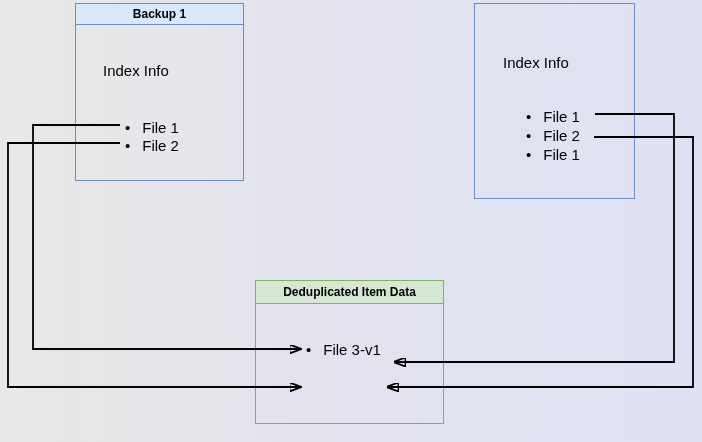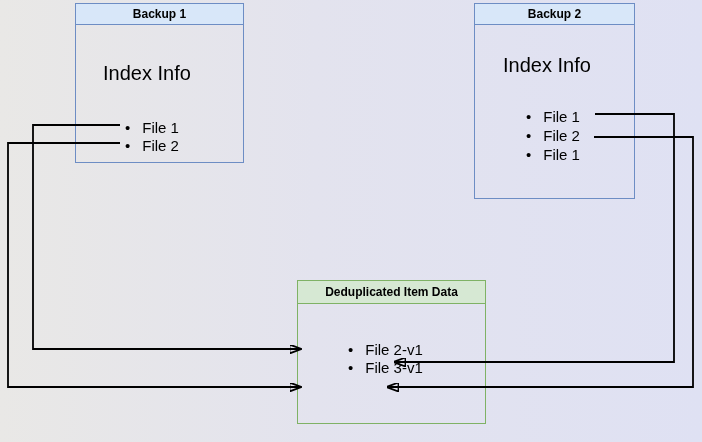--- a/index.html
+++ b/index.html
@@ -13,35 +13,35 @@
   }
   .box{position:absolute;box-sizing:border-box;border:1.5px solid #6d8dc4;background:transparent;}
   .box.green{border-color:#7fb265;}
   .box-header{
     position:absolute;left:0;top:0;right:0;box-sizing:border-box;
     background:#d8e7f9;border-bottom:1.5px solid #6d8dc4;
     font-weight:bold;font-size:12px;text-align:center;
     display:flex;align-items:center;justify-content:center;
   }
   .box.green .box-header{background:#d6e8d3;border-bottom-color:#7fb265;}
-  .body-label{position:absolute;font-size:20px;white-space:nowrap;}
+  .body-label{position:absolute;font-size:15px;white-space:nowrap;}
   .file-list{position:absolute;}
   .file-item{display:flex;align-items:center;font-size:15px;white-space:nowrap;}
   .file-item::before{content:"•";font-size:15px;margin-right:12px;line-height:1;}
-  #backup1-box{left:75px;top:3px;width:169px;height:160px;}
+  #backup1-box{left:75px;top:3px;width:169px;height:178px;}
   #backup1-box .box-header{height:21px;}
   #backup1-label{left:27px;top:58px;}
   #backup1-list{left:49px;top:114px;}
   #backup1-list .file-item{height:18px;}
   #backup2-box{left:474px;top:3px;width:161px;height:196px;}
   #backup2-box .box-header{height:21px;}
   #backup2-label{left:28px;top:50px;}
   #backup2-list{left:51px;top:103px;}
   #backup2-list .file-item{height:19px;}
-  #dedup-box{left:255px;top:280px;width:189px;height:144px;margin-left:42px;}
+  #dedup-box{left:255px;top:280px;width:189px;height:144px;}
   #dedup-box .box-header{height:23px;}
   #dedup-list{left:50px;top:59px;}
   #dedup-list .file-item{height:18px;}
   #connector-layer{position:absolute;left:0;top:0;width:702px;height:442px;pointer-events:none;}
   #connector-layer path{fill:none;stroke:#000;stroke-width:1.8px;}
 </style>
 </head>
 <body>
 
 <div id="canvas">
@@ -51,37 +51,33 @@
       <span>Backup 1</span>
     </div>
     <div class="body-label" id="backup1-label">Index Info</div>
     <div class="file-list" id="backup1-list">
       <div class="file-item">File 1</div>
       <div class="file-item">File 2</div>
     </div>
   </div>
 
   <div class="box" id="backup2-box">
-    <div class="box-header">
-      <span>Backup 2</span>
-    </div>
     <div class="body-label" id="backup2-label">Index Info</div>
     <div class="file-list" id="backup2-list">
       <div class="file-item">File 1</div>
       <div class="file-item">File 2</div>
       <div class="file-item">File 1</div>
     </div>
   </div>
 
   <div class="box green" id="dedup-box">
     <div class="box-header">
       <span>Deduplicated Item Data</span>
     </div>
     <div class="file-list" id="dedup-list">
-      <div class="file-item">File 2-v1</div>
       <div class="file-item">File 3-v1</div>
     </div>
   </div>
 
   <svg id="connector-layer" width="702" height="442" viewBox="0 0 702 442" xmlns="http://www.w3.org/2000/svg">
     <defs>
       <marker id="arrow" viewBox="0 0 12 9" refX="11.5" refY="4.5" markerWidth="12" markerHeight="9" markerUnits="userSpaceOnUse" orient="auto">
         <path d="M0,0 L12,4.5 L0,9 Z" fill="#000" stroke="none"></path>
       </marker>
     </defs>

